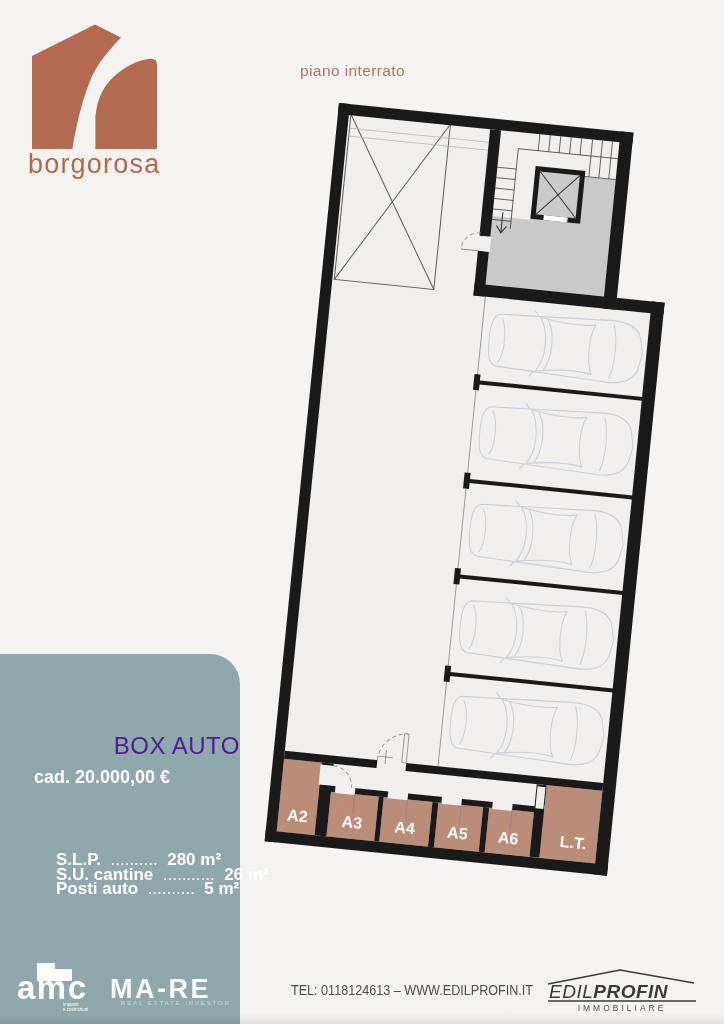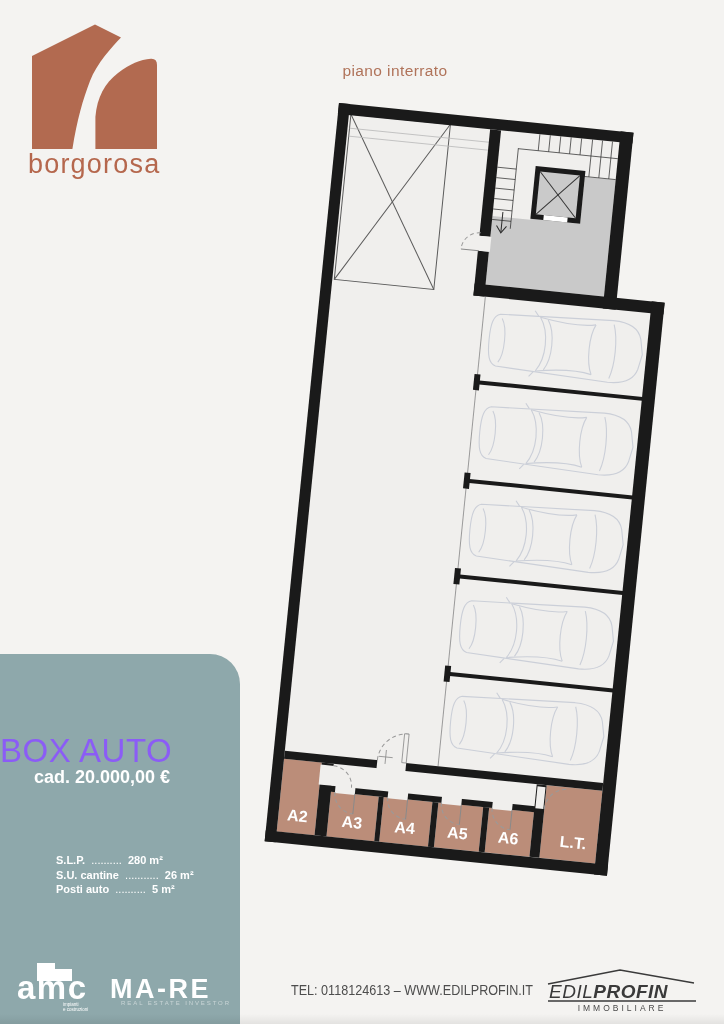--- a/index.html
+++ b/index.html
@@ -9,21 +9,21 @@
 
 <svg class="abs" style="left:0;top:0" width="200" height="200" viewBox="0 0 200 200">
 
   <path d="M32,149 L32,56 L95,24.5 L121,37.5 C112,47 97,63 90,81 C83,99 77,120 72.4,149 Z" fill="#b26a50"></path>
 
   <path d="M95.4,149 L95.4,117 C97,97 105,83 118,73 C130,64 140,59.5 151,58.8 Q157,58.5 157,65 L157,149 Z" fill="#b26a50"></path>
 
   <text x="28" y="173" font-size="27" letter-spacing="1.2" fill="#b5674d">borgorosa</text>
 </svg>
 
-<div class="abs" style="left:300;top:62px;width:190px;text-align:center;font-size:15.5px;color:#b0735a;letter-spacing:.4px;left:300px">piano interrato</div>
+<div class="abs" style="left:300;top:62px;width:190px;text-align:left;font-size:15.5px;color:#b0735a;letter-spacing:.4px;left:300px">piano interrato</div>
 
 <svg class="abs" style="left:0;top:0" width="724" height="1024" viewBox="0 0 724 1024">
 <g transform="translate(339,103) rotate(5.75)">
 
   <polygon points="0,0 296,0 296,166 344,166 344,742 0,742" fill="#f0efed"></polygon>
 
   <polygon points="164,97 202,97 202,96 252,96 252,49 283,49 283,166 164,166" fill="#c9c9c9"></polygon>
 
   <g stroke="#5a5a5a" stroke-width="1" fill="none">
     <rect x="13" y="10" width="100" height="166"></rect>
@@ -228,25 +228,25 @@
     <path d="M126,4 C131,18 131,44 126,58"></path>
     <path d="M52,4 C80,9 95,9 108,6"></path>
     <path d="M52,58 C80,53 95,53 108,56"></path>
     <path d="M50,3 L46,-2 M50,59 L46,64"></path>
   </g>
 </defs>
 </svg>
 
 <div class="abs" style="left:0;top:654px;width:240px;height:370px;background:#8ea8ab;border-top-right-radius:30px"></div>
 
-<div class="abs" style="left:0;top:732px;width:240px;text-align:left;color:#8b5cf6;font-size:33px;letter-spacing:.5px">BOX AUTO</div>
+<div class="abs" style="left:0;top:732px;width:240px;text-align:right;color:#4c1d95;font-size:24px;letter-spacing:.5px">BOX AUTO</div>
 
 <div class="abs" style="left:0;top:767px;width:204px;text-align:center;color:#fff;font-size:18px;font-weight:bold">cad. 20.000,00 €</div>
 
-<div class="abs" style="left:56px;top:853px;color:#fff;font-size:11px;font-weight:bold;line-height:14.5px">
+<div class="abs" style="left:56px;top:853px;color:#fff;font-size:17px;font-weight:bold;line-height:14.5px">
 S.L.P. &nbsp;<span style="font-weight:normal">..........</span>&nbsp; 280 m²<br>
 S.U. cantine &nbsp;<span style="font-weight:normal">...........</span>&nbsp; 26 m²<br>
 Posti auto &nbsp;<span style="font-weight:normal">..........</span>&nbsp; 5 m²
 </div>
 
 <svg class="abs" style="left:10px;top:958px" width="100" height="55" viewBox="0 0 100 55">
   <rect x="27" y="5" width="18" height="18" fill="#fff"></rect>
   <rect x="45" y="11" width="17" height="12" fill="#fff"></rect>
   <text x="7" y="41" font-size="33" font-weight="bold" fill="#fff" letter-spacing="1.5">amc</text>
   <text x="53" y="48" font-size="4.5" fill="#fff">impianti</text>

